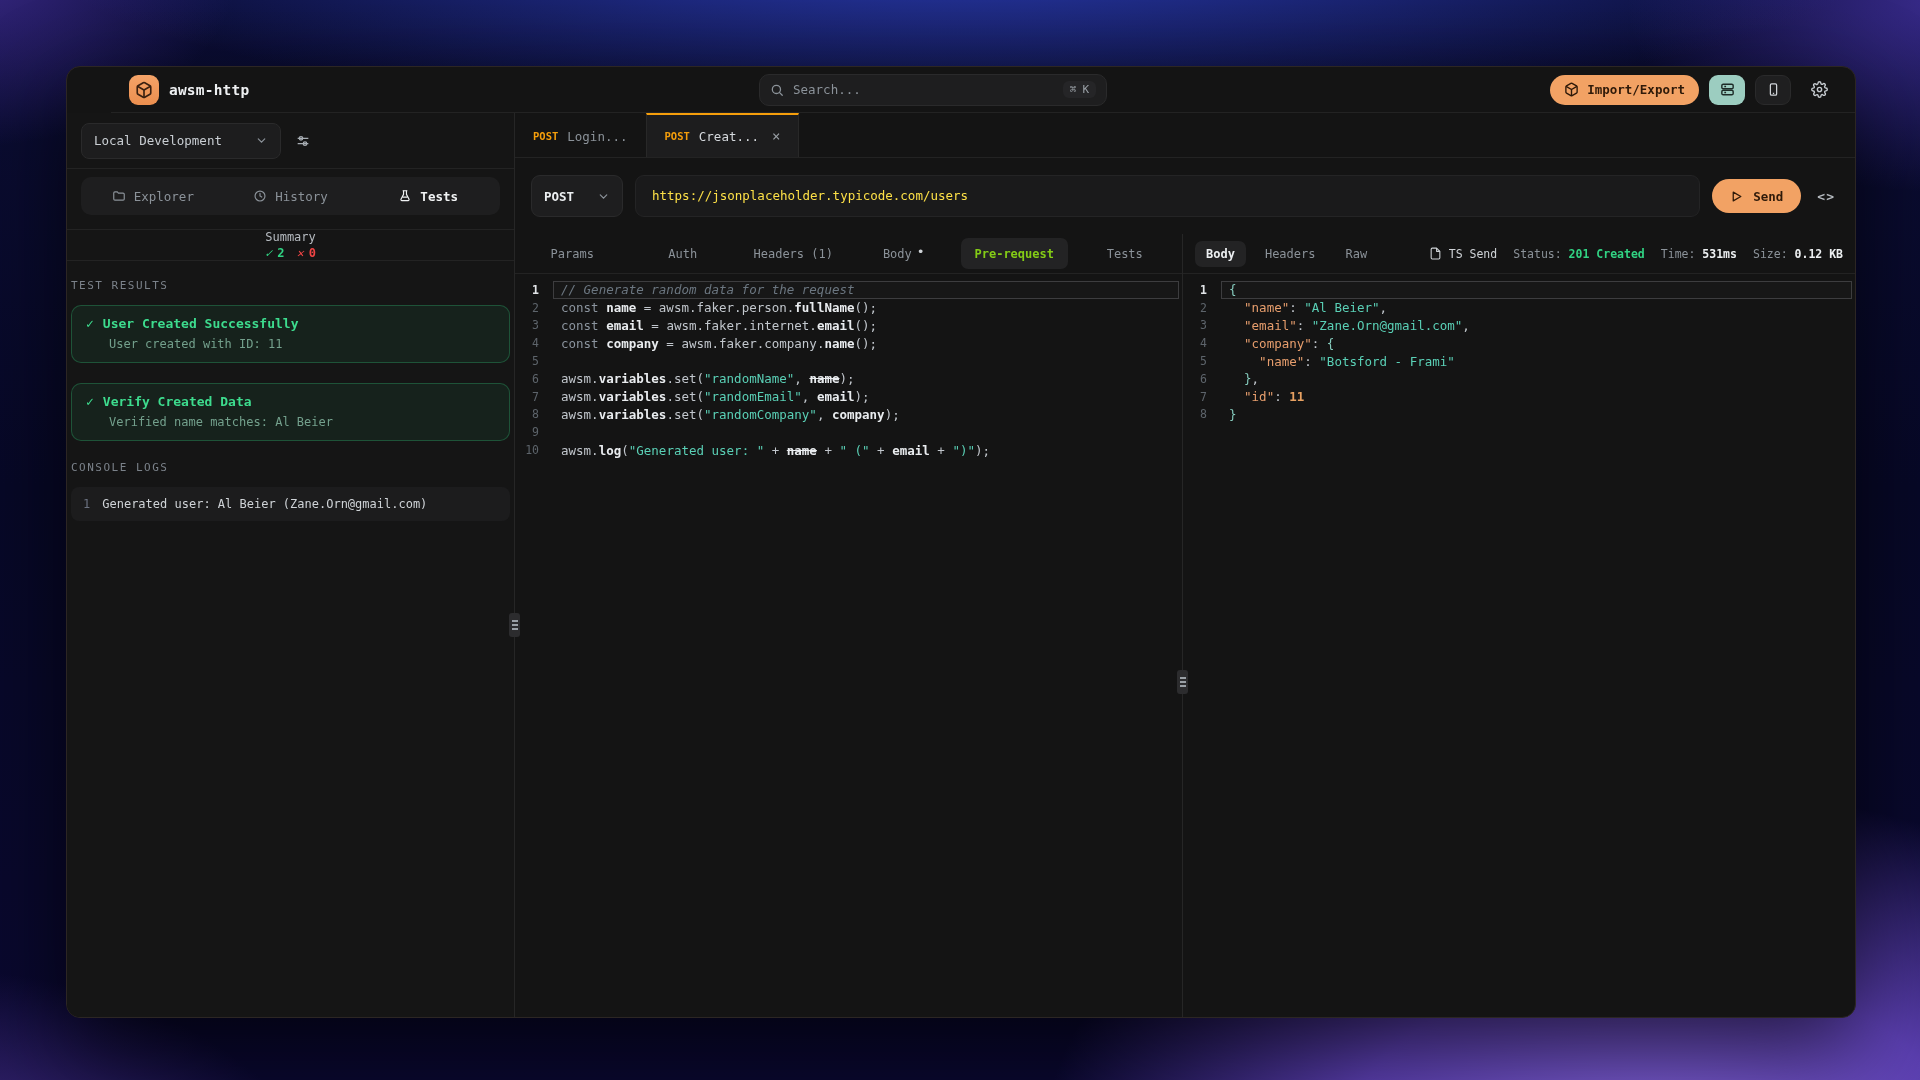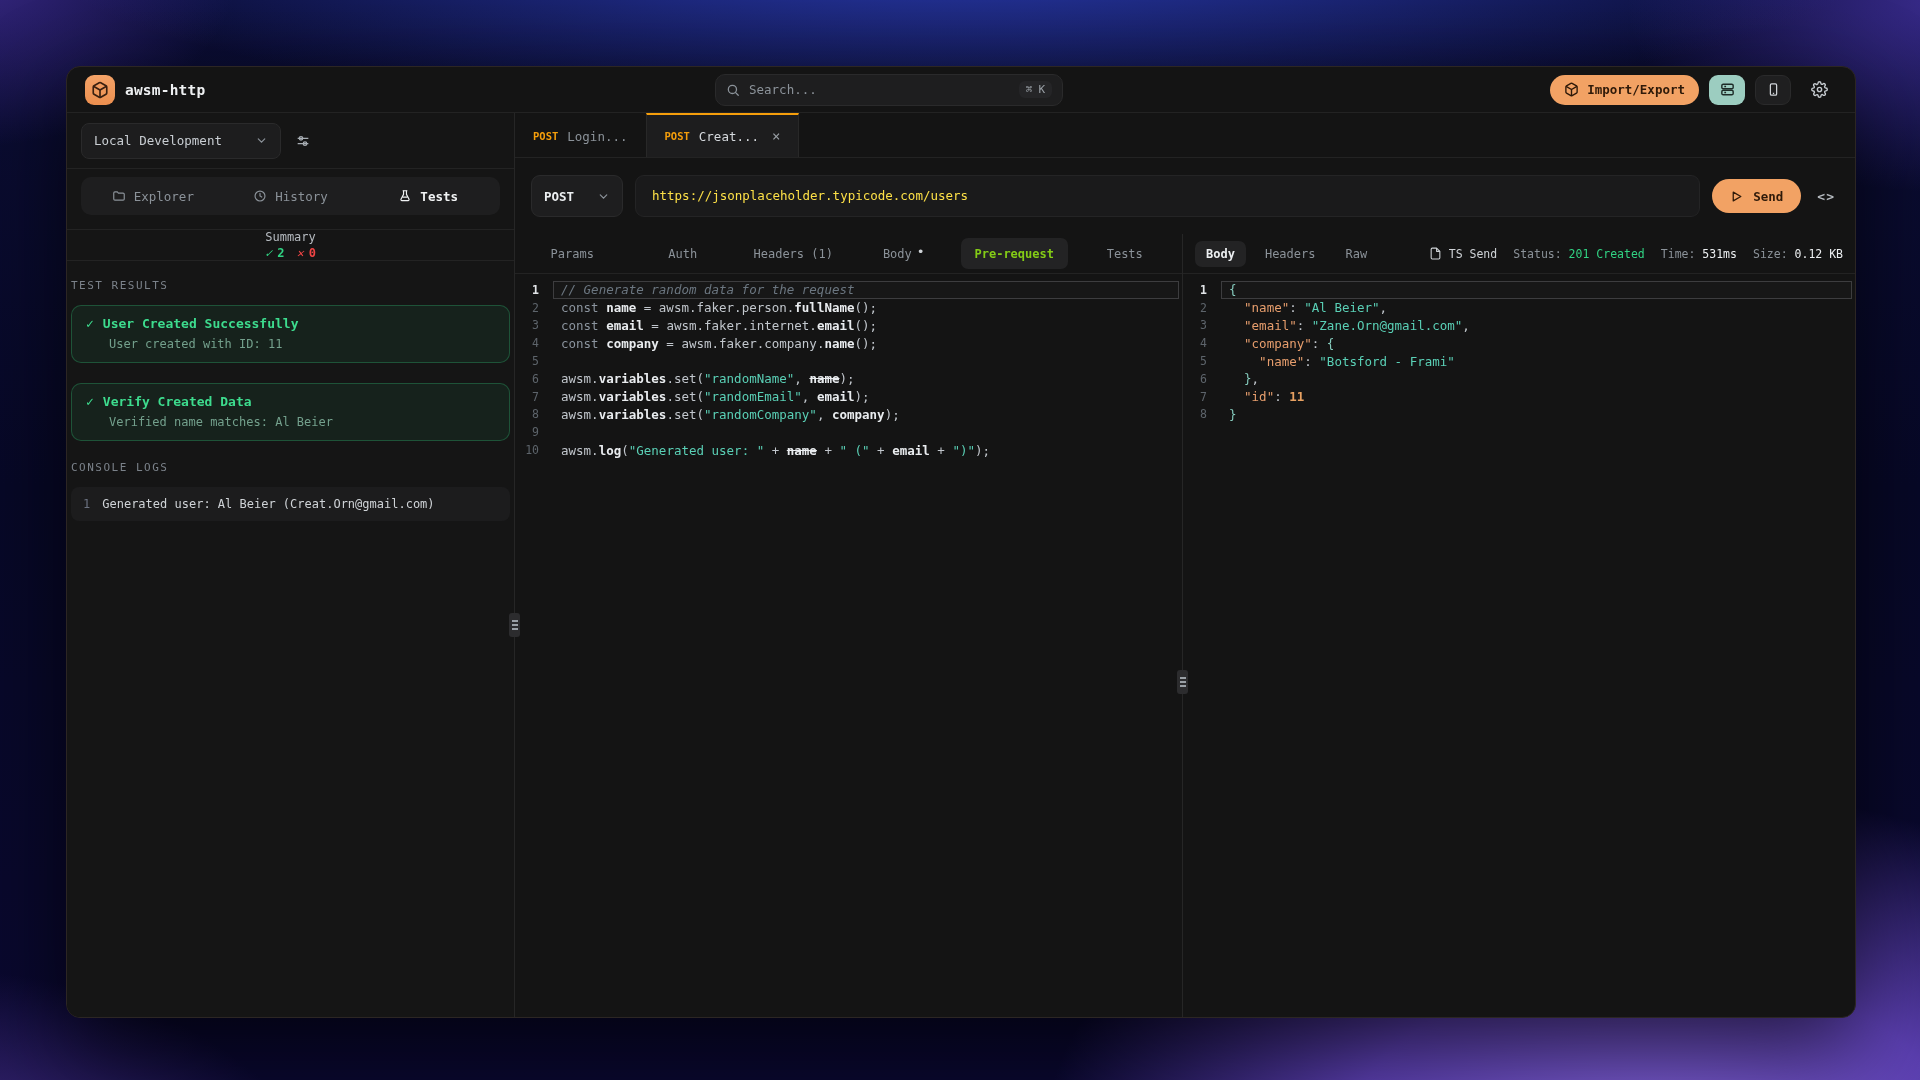--- a/index.html
+++ b/index.html
@@ -15,21 +15,21 @@
       radial-gradient(460px 300px at -2% -3%, rgba(96,64,205,.55) 0%, rgba(20,20,70,0) 60%),
       linear-gradient(180deg,#0b0d34 0%,#070827 45%,#0a0830 100%);
   }
 
   
   .window{position:absolute; left:66px; top:66px; width:1790px; height:952px;
     background:#141414; border:1px solid #2c2624; border-radius:14px;
     box-shadow:0 30px 90px rgba(0,0,0,.65); overflow:hidden; color:#d6dade;}
 
   
-  header{height:46px; display:flex; align-items:center; padding:0 18px; border-bottom:1px solid #232323; position:relative;}
+  header{height:46px; display:flex; align-items:center; padding:0 18px; border-bottom:1px solid #232323; position:relative;margin-left:44px;}
   .brand{display:flex; align-items:center; gap:10px;}
   .logo{width:30px;height:30px;border-radius:9px;background:linear-gradient(180deg,#f4a368,#ec8f4f);
     display:flex;align-items:center;justify-content:center;color:#3a2010;}
   .app-title{font-size:14.5px;font-weight:bold;color:#eef0f2;letter-spacing:.2px;}
   .search{position:absolute; left:648px; width:348px; height:32px; background:#1e1e1f; border:1px solid #2a2a2b;
     border-radius:10px; display:flex; align-items:center; gap:9px; padding:0 10px; color:#8b9299; cursor:pointer;}
   .search .ph{font-size:12.5px; flex:1;}
   .kbd{display:flex;gap:6px;align-items:center;background:#252527;border-radius:6px;padding:2px 7px;font-size:11px;color:#9aa0a6;}
   .hdr-right{margin-left:auto; display:flex; align-items:center; gap:10px;}
   .impexp{display:flex;align-items:center;gap:8px;background:#f2a264;color:#2f1a09;border:none;border-radius:16px;
@@ -100,21 +100,21 @@
   .subtab{flex:1;border:none;background:transparent;color:#8b9299;font-size:12px;display:flex;align-items:center;
     justify-content:center;gap:5px;cursor:pointer;margin:4px 2px;border-radius:7px;}
   .subtab.active{background:#232324;color:#84cc16;font-weight:bold;}
   .subtab .dot{color:#cfd3d7;font-size:13px;margin-top:-4px;}
 
   .resphead{height:40px;border-bottom:1px solid #232323;display:flex;align-items:center;padding:0 12px;gap:8px;}
   .resptab{border:none;background:transparent;color:#8b9299;font-size:12px;padding:6px 11px;border-radius:7px;cursor:pointer;}
   .resptab.active{background:#232324;color:#eceff1;font-weight:bold;}
   .respmeta{margin-left:auto;display:flex;align-items:center;gap:16px;font-size:11.5px;color:#8b9299;white-space:nowrap;}
   .tst{display:flex;align-items:center;gap:7px;color:#cfd3d7;cursor:pointer;}
-  .mv{color:#eceff1;font-weight:normal;}
+  .mv{color:#eceff1;font-weight:bold;}
   .mv.green{color:#31d383;}
 
   
   .editor{flex:1;padding-top:7px;overflow:hidden;cursor:text;}
   .cl{display:flex;height:17.8px;align-items:center;}
   .cl .g{width:38px;flex:0 0 38px;text-align:right;padding-right:14px;color:#5d646b;font-size:11.5px;}
   .cl .t{flex:1;white-space:pre;font-size:12.5px;padding-left:8px;height:100%;display:flex;align-items:center;margin-right:3px;}
   .cl.cur .g{color:#e2e5e8;font-weight:bold;}
   .cl.cur .t{box-shadow:inset 0 0 0 1px #3d3d3f;background:rgba(255,255,255,.015);}
   .tok-c{color:#6b7680;font-style:italic;}
@@ -258,21 +258,21 @@
           <div class="tctitle">
             <span>✓</span>
             <span>Verify Created Data</span>
           </div>
           <div class="tcdetail">Verified name matches: Al Beier</div>
         </div>
 
         <div class="sectlbl">CONSOLE LOGS</div>
         <div class="logrow">
           <span class="lognum">1</span>
-          <span class="logmsg">Generated user: Al Beier (Creat.Orn@gmail.com)</span>
+          <span class="logmsg">Generated user: Al Beier (Zane.Orn@gmail.com)</span>
         </div>
       </div>
     </aside>
 
     <div class="vdivider">
       <div class="grip" style="top:500px">
           <i></i>
           <i></i>
           <i></i>
         </div>

